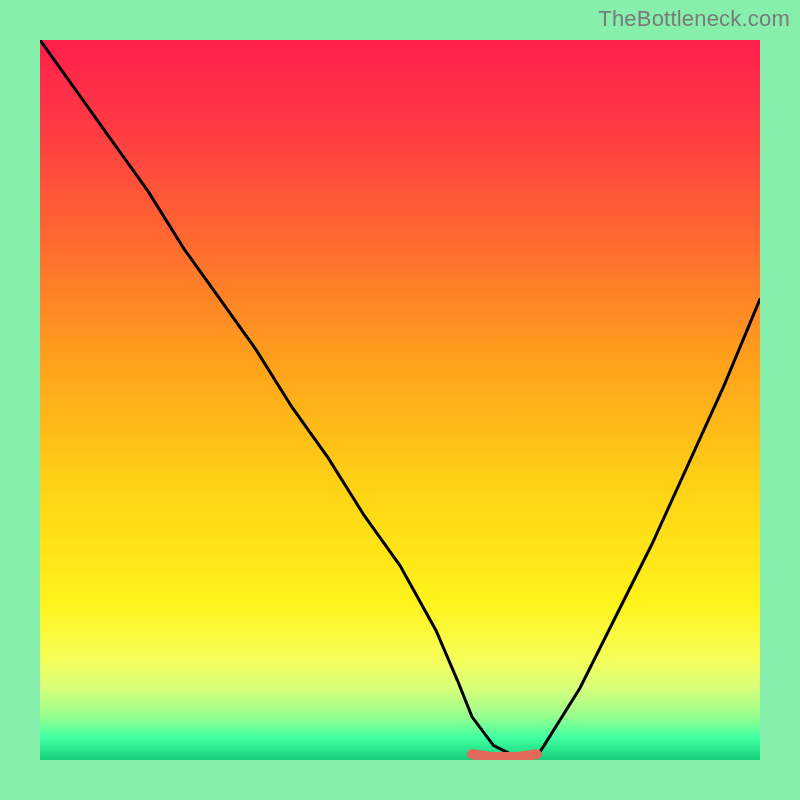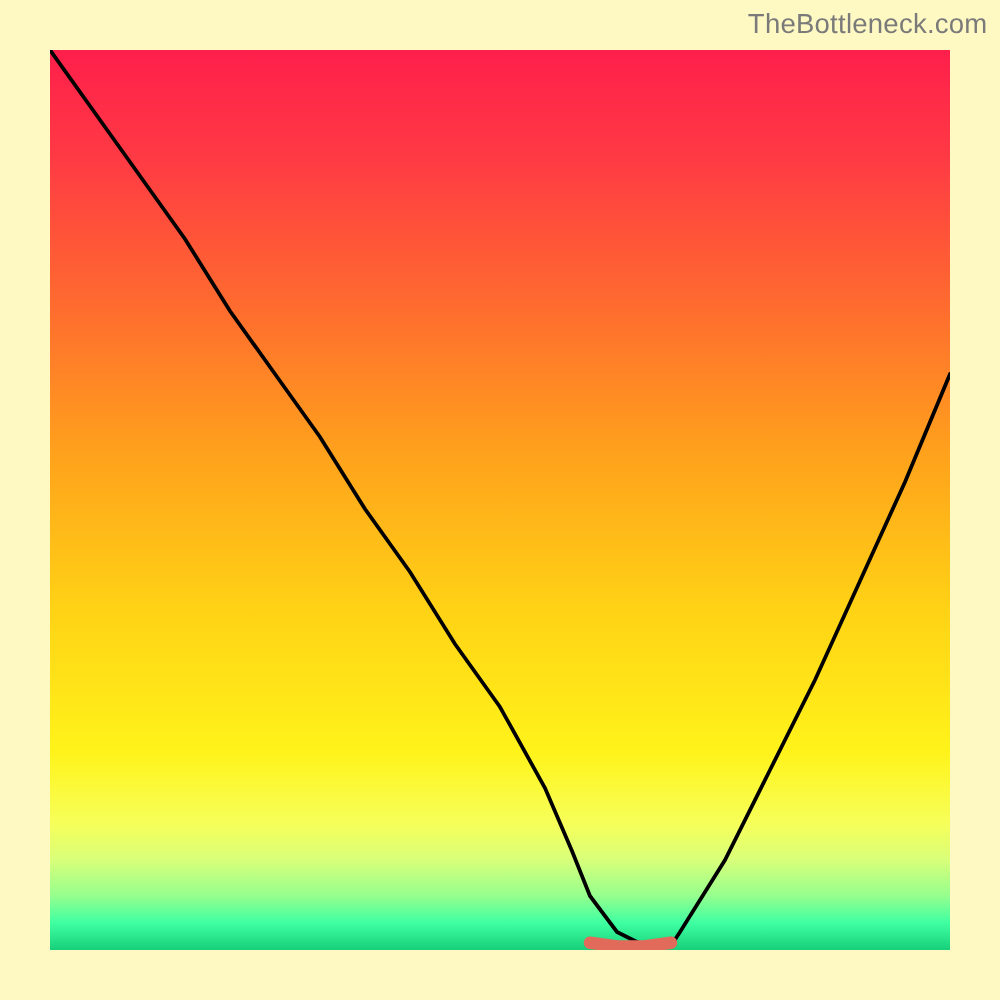--- a/index.html
+++ b/index.html
@@ -7,21 +7,21 @@
     padding: 0;
     width: 800px;
     height: 800px;
     background: #000;
     font-family: Arial, Helvetica, sans-serif;
   }
   .frame {
     position: relative;
     width: 800px;
     height: 800px;
-    background: #fef9c3;
+    background: #86efac;
   }
   .plot-area {
     position: absolute;
     left: 40px;
     top: 40px;
     width: 720px;
     height: 720px;
     overflow: hidden;
   }
   .plot-area svg {

